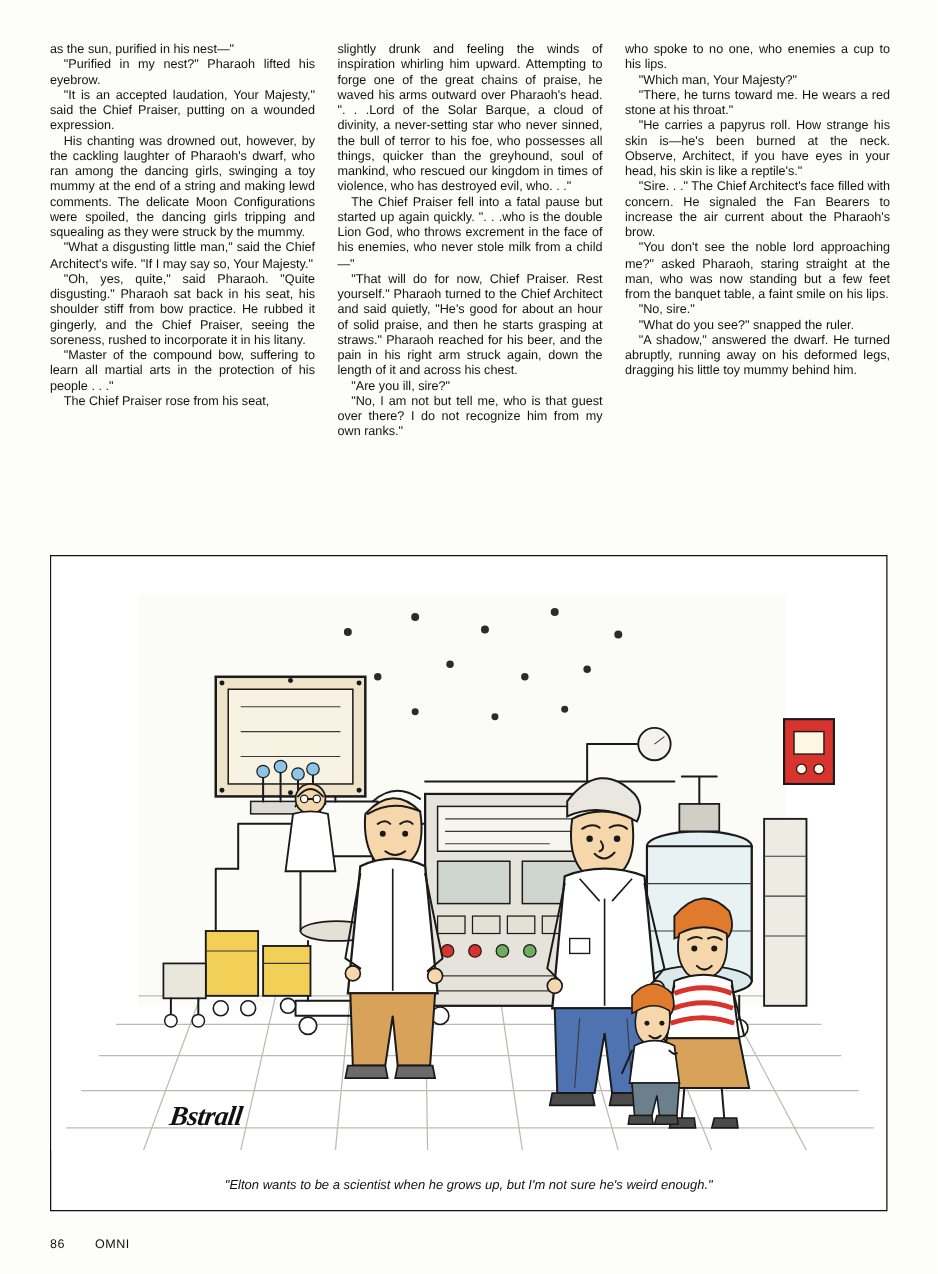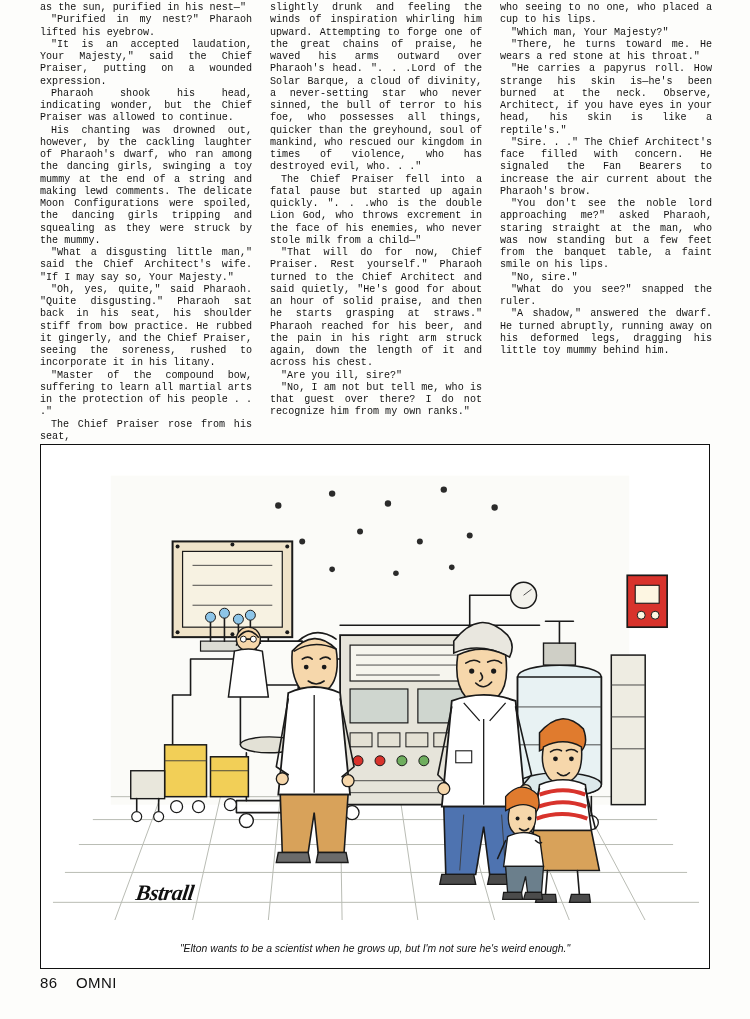--- a/index.html
+++ b/index.html
@@ -12,27 +12,26 @@
     width: 750px;
     height: 1019px;
     background: #fdfdfb;
     font-family: "Liberation Sans", sans-serif;
     overflow: hidden;
   }
 
   
   .columns {
     position: absolute;
-    top: 2px;
+    top: 34px;
     left: 40px;
     width: 672px;
     height: 410px;
     display: flex;
     gap: 18px;
-    font-family: Liberation Mono, monospace;
   }
   .col {
     width: 212px;
     font-size: 10.1px;
     line-height: 12.25px;
     color: #121212;
     text-align: justify;
     -webkit-hyphens: auto;
     hyphens: auto;
   }
@@ -84,22 +83,22 @@
     font-size: 22px;
     color: #111;
     transform: skewX(-8deg);
     letter-spacing: -0.5px;
   }
 
   
   .footer {
     position: absolute;
     left: 40px;
-    bottom: 28px;
-    font-size: 15px;
+    bottom: 18px;
+    font-size: 10px;
     color: #111;
     letter-spacing: 0.4px;
   }
   .footer .pageno {
     display: inline-block;
     width: 36px;
   }
   .footer .mag {
     display: inline-block;
   }
@@ -110,38 +109,37 @@
 <body>
 
 <div class="page">
 
   <div class="columns">
 
     <div class="col">
       <p class="noindent">as the sun, purified in his nest—"</p>
       <p>"Purified in my nest?" Pharaoh lifted his eyebrow.</p>
       <p>"It is an accepted laudation, Your Majesty," said the Chief Praiser, putting on a wounded expression.</p>
-      <p>Pharaoh shook his head, indicating wonder, but the Chief Praiser was allowed to continue.</p>
       <p>His chanting was drowned out, however, by the cackling laughter of Pharaoh's dwarf, who ran among the dancing girls, swinging a toy mummy at the end of a string and making lewd comments. The delicate Moon Configurations were spoiled, the dancing girls tripping and squealing as they were struck by the mummy.</p>
       <p>"What a disgusting little man," said the Chief Architect's wife. "If I may say so, Your Majesty."</p>
       <p>"Oh, yes, quite," said Pharaoh. "Quite disgusting." Pharaoh sat back in his seat, his shoulder stiff from bow practice. He rubbed it gingerly, and the Chief Praiser, seeing the soreness, rushed to incorporate it in his litany.</p>
       <p>"Master of the compound bow, suffering to learn all martial arts in the protection of his people . . ."</p>
       <p>The Chief Praiser rose from his seat,</p>
     </div>
 
     <div class="col">
       <p class="noindent">slightly drunk and feeling the winds of inspiration whirling him upward. Attempting to forge one of the great chains of praise, he waved his arms outward over Pharaoh's head. ". . .Lord of the Solar Barque, a cloud of divinity, a never-setting star who never sinned, the bull of terror to his foe, who possesses all things, quicker than the greyhound, soul of mankind, who rescued our kingdom in times of violence, who has destroyed evil, who. . ."</p>
       <p>The Chief Praiser fell into a fatal pause but started up again quickly. ". . .who is the double Lion God, who throws excrement in the face of his enemies, who never stole milk from a child—"</p>
       <p>"That will do for now, Chief Praiser. Rest yourself." Pharaoh turned to the Chief Architect and said quietly, "He's good for about an hour of solid praise, and then he starts grasping at straws." Pharaoh reached for his beer, and the pain in his right arm struck again, down the length of it and across his chest.</p>
       <p>"Are you ill, sire?"</p>
       <p>"No, I am not but tell me, who is that guest over there? I do not recognize him from my own ranks."</p>
     </div>
 
     <div class="col">
-      <p class="noindent">who seeing to no one, who placed a cup to his lips.</p>
+      <p class="noindent">who spoke to no one, who enemies a cup to his lips.</p>
       <p>"Which man, Your Majesty?"</p>
       <p>"There, he turns toward me. He wears a red stone at his throat."</p>
       <p>"He carries a papyrus roll. How strange his skin is—he's been burned at the neck. Observe, Architect, if you have eyes in your head, his skin is like a reptile's."</p>
       <p>"Sire. . ." The Chief Architect's face filled with concern. He signaled the Fan Bearers to increase the air current about the Pharaoh's brow.</p>
       <p>"You don't see the noble lord approaching me?" asked Pharaoh, staring straight at the man, who was now standing but a few feet from the banquet table, a faint smile on his lips.</p>
       <p>"No, sire."</p>
       <p>"What do you see?" snapped the ruler.</p>
       <p>"A shadow," answered the dwarf. He turned abruptly, running away on his deformed legs, dragging his little toy mummy behind him.</p>
     </div>
   </div>

